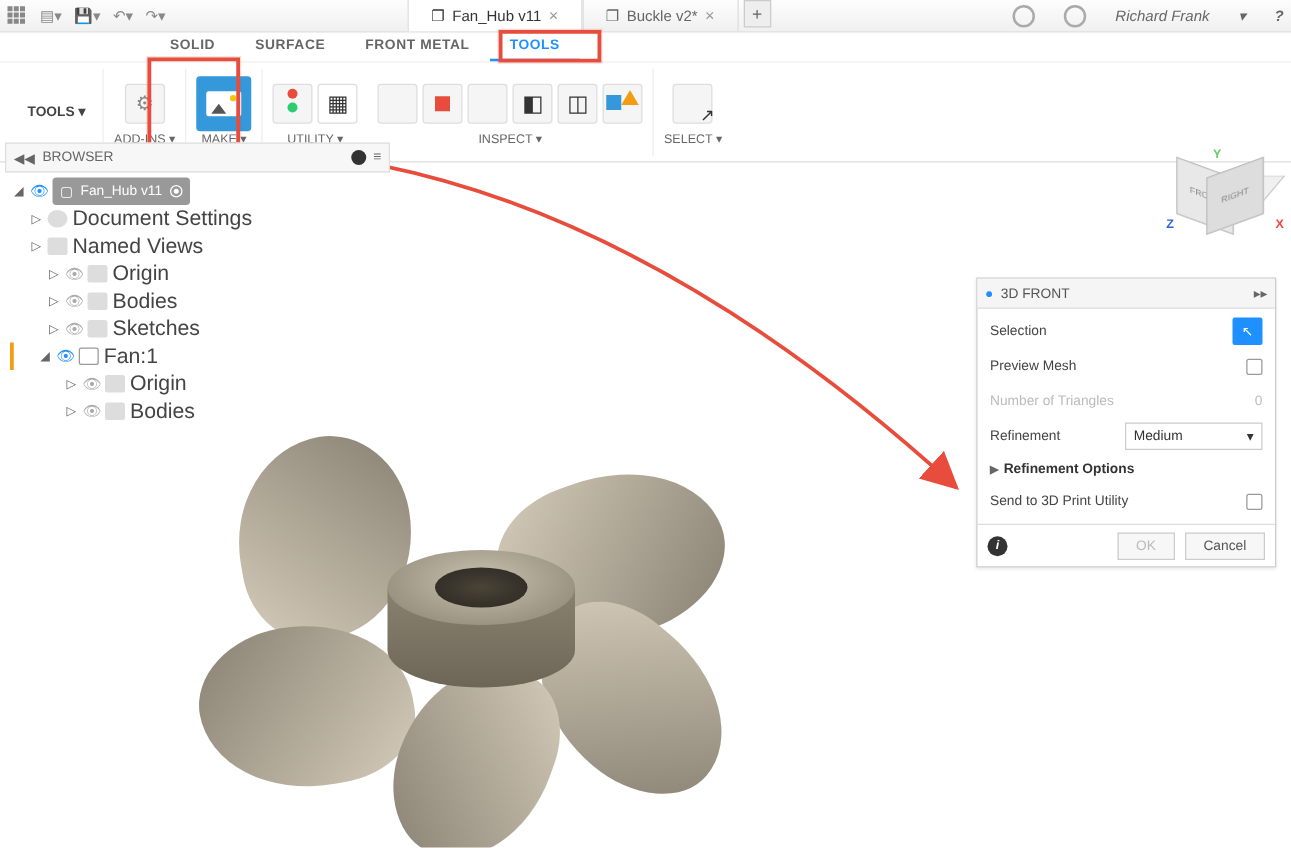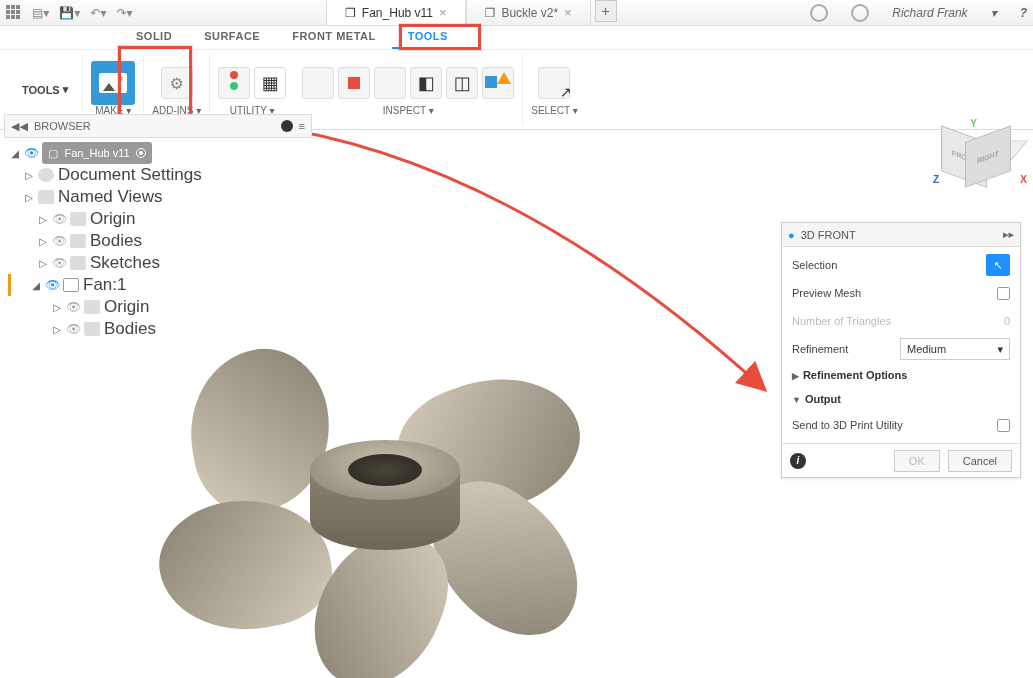--- a/index.html
+++ b/index.html
@@ -156,32 +156,32 @@
   <div class="rtab">SURFACE</div>
   <div class="rtab">FRONT METAL</div>
   <div class="rtab active">TOOLS</div>
 </div>
 
 <div class="ribbon">
   <div class="design-btn"><span>TOOLS</span>&nbsp;▾</div>
 
   <div class="rgroup">
     <div class="iconrow">
+        <div class="ico ico-plug"></div>
+      </div>
+    <div class="lbl"><span>ADD-INS</span> ▾</div>
+  </div>
+
+  <div class="rgroup">
+    <div class="iconrow">
       <div class="make-ico">
           <div class="inner"></div>
         </div>
     </div>
     <div class="lbl"><span>MAKE</span> ▾</div>
-  </div>
-
-  <div class="rgroup">
-    <div class="iconrow">
-        <div class="ico ico-plug"></div>
-      </div>
-    <div class="lbl"><span>ADD-INS</span> ▾</div>
   </div>
 
   <div class="rgroup">
     <div class="iconrow">
       <div class="ico ico-trafficlight"></div>
       <div class="ico" style="background:#fff;">▦</div>
     </div>
     <div class="lbl"><span>UTILITY</span> ▾</div>
   </div>
 
@@ -316,21 +316,20 @@
       <span class="pval">0</span>
     </div>
     <div class="prow">
       <span class="plbl">Refinement</span>
       <div class="dropdown">
           <span>Medium</span>
           <span>▾</span>
         </div>
     </div>
     <div class="psection caret-r">Refinement Options</div>
-    <div class="psection caret-d">Output</div>
     <div class="prow">
       <span class="plbl">Send to 3D Print Utility</span>
       <div class="chk"></div>
     </div>
   </div>
   <div class="panel-footer">
     <div class="info">i</div>
     <div class="spacer"></div>
     <div class="btn disabled">OK</div>
     <div class="btn">Cancel</div>

